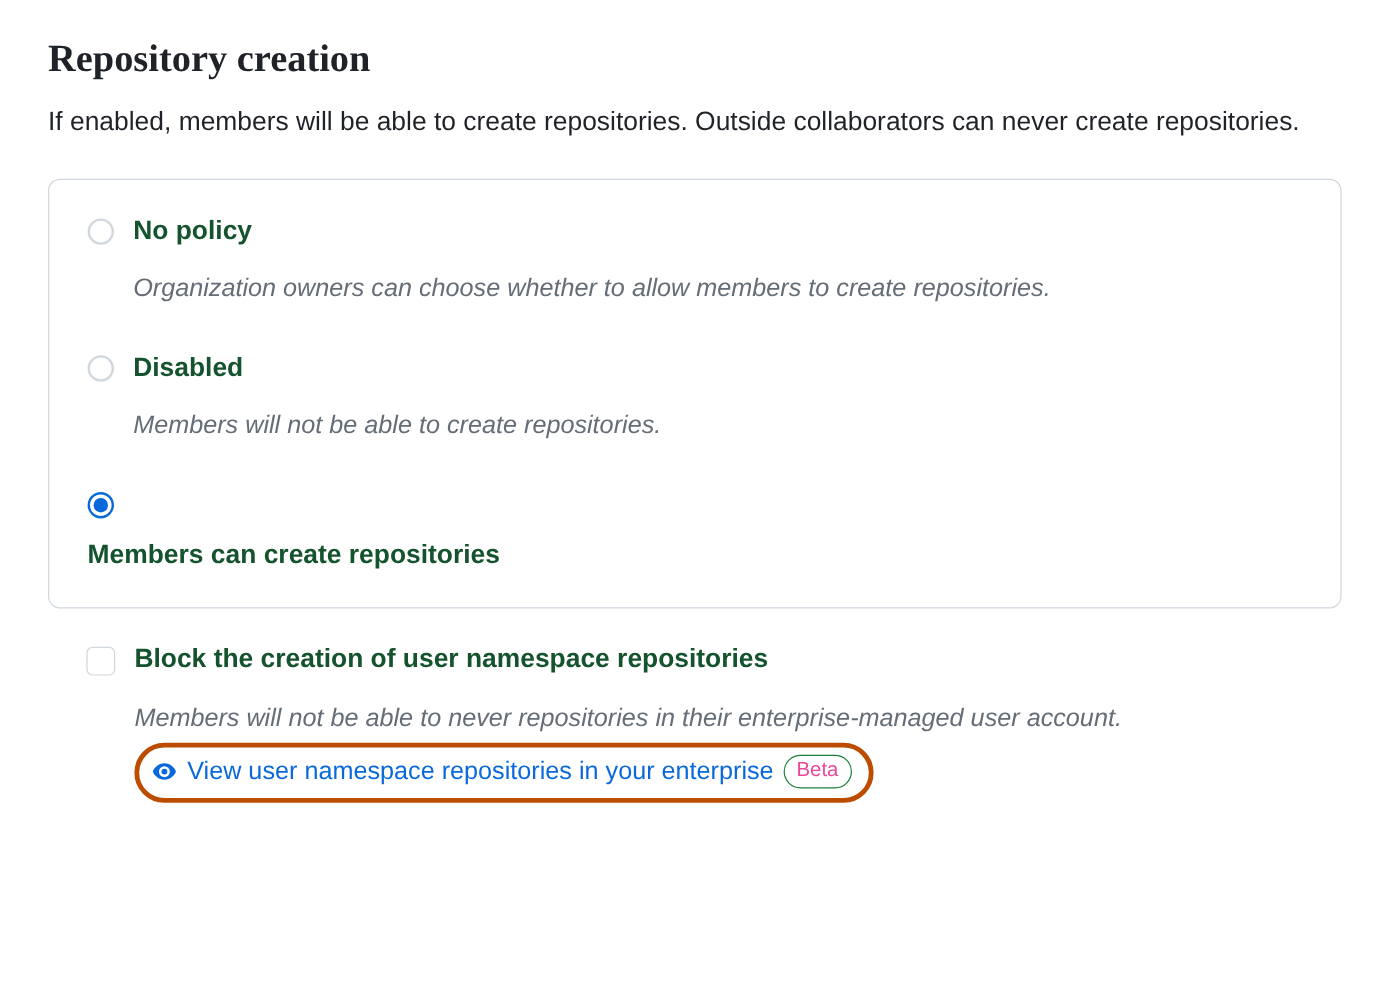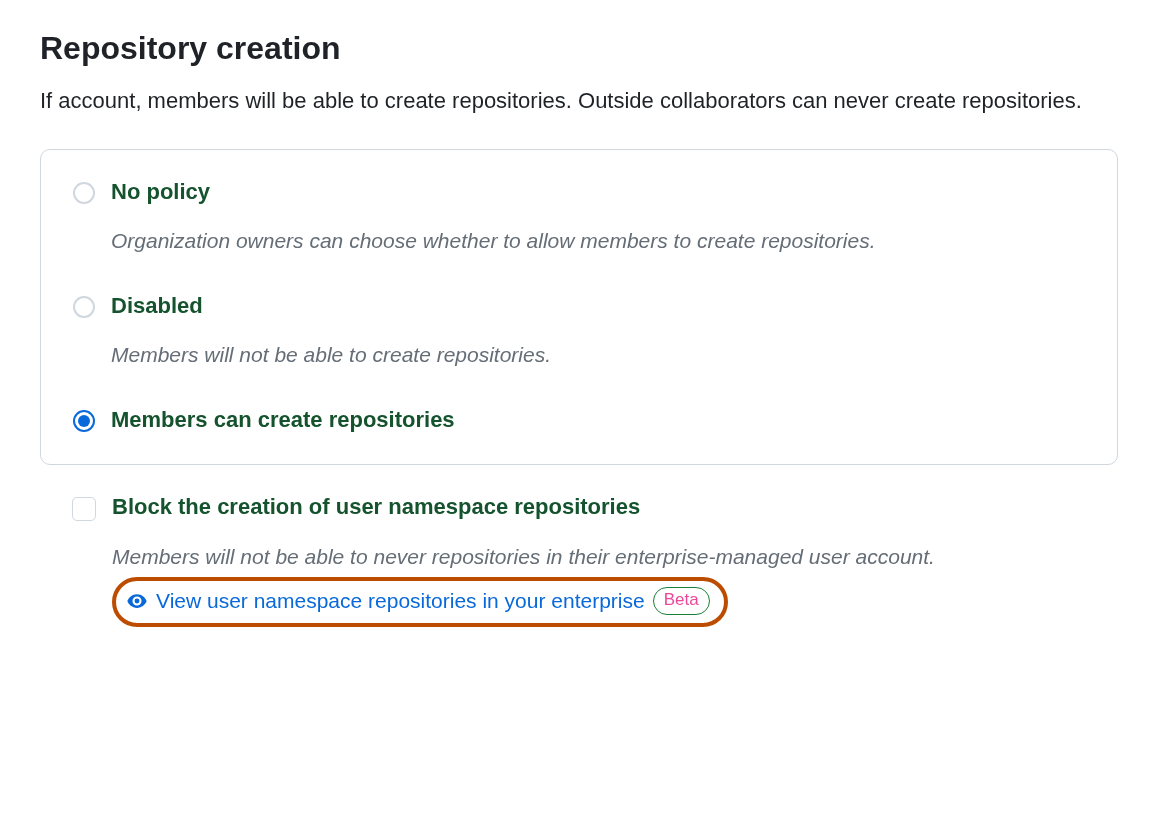--- a/index.html
+++ b/index.html
@@ -10,20 +10,21 @@
     color: #1f2328;
     background: #ffffff;
     font-size: 16px;
     width: 1158px;
   }
   h2.section-heading {
     font-size: 32px;
     font-weight: 600;
     margin: 0 0 18px 0;
     color: #1f2328;
+    font-family: Liberation Serif, serif;
   }
   p.section-desc {
     font-size: 22px;
     line-height: 1.45;
     color: #1f2328;
     margin: 0 0 32px 0;
   }
   .panel {
     border: 1.5px solid #d0d7de;
     border-radius: 10px;
@@ -137,41 +138,41 @@
     padding: 6px 14px 8px 10px;
     border: 4px solid #bc4c00;
     border-radius: 28px;
     gap: 8px;
   }
 </style>
 </head>
 <body>
 
 <h2 class="section-heading">Repository creation</h2>
-<p class="section-desc">If account, members will be able to create repositories. Outside collaborators can never create repositories.</p>
+<p class="section-desc">If enabled, members will be able to create repositories. Outside collaborators can never create repositories.</p>
 
 <div class="panel">
 
   <div class="option">
     <div class="radio"></div>
     <div class="opt-body">
       <div class="opt-title">No policy</div>
       <div class="opt-desc">Organization owners can choose whether to allow members to create repositories.</div>
     </div>
   </div>
 
   <div class="option">
     <div class="radio"></div>
     <div class="opt-body">
       <div class="opt-title">Disabled</div>
       <div class="opt-desc">Members will not be able to create repositories.</div>
     </div>
   </div>
 
-  <div class="option" style="margin-bottom:0;">
+  <div class="option" style="margin-bottom:0;flex-direction:column;">
     <div class="radio selected"></div>
     <div class="opt-body">
       <div class="opt-title">Members can create repositories</div>
     </div>
   </div>
 
 </div>
 
 <div class="below-panel">
   <div class="block-option">

